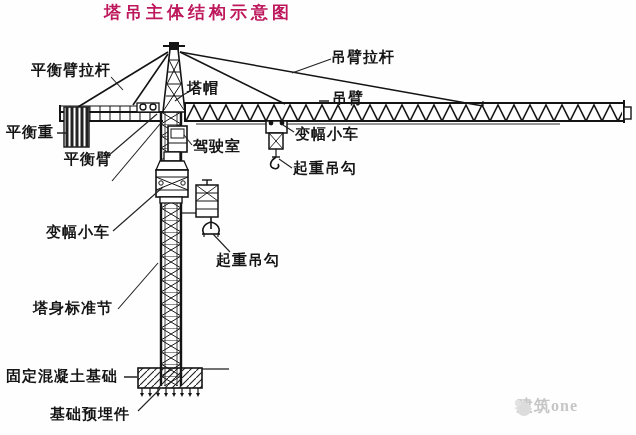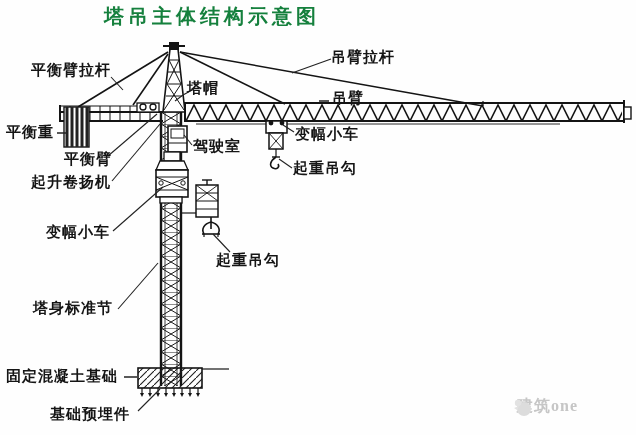--- a/index.html
+++ b/index.html
@@ -14,24 +14,25 @@
   .lbl{
     position:absolute;
     white-space:nowrap;
     color:#151515;
     font-weight:700;
     font-size:15px;
     letter-spacing:1px;
     line-height:1.1;
   }
   .title{
-    font-size:20px;
+    font-size:17px;
     letter-spacing:4px;
     font-weight:700;
-    color:#15803d;
+    color:#be185d;
+    font-family:Liberation Mono, monospace;
   }
   .watermark{
     position:absolute;
     left:512px;top:396px;
     display:flex;align-items:center;gap:5px;
     color:#c6c6c6;
     font-size:16px;
     font-weight:700;
     letter-spacing:1px;
   }
@@ -229,21 +230,20 @@
   <div class="lbl title" style="left:104px;top:5px">塔吊主体结构示意图</div>
 
   <div class="lbl" style="left:31px;top:62px">平衡臂拉杆</div>
   <div class="lbl" style="left:331px;top:49px">吊臂拉杆</div>
   <div class="lbl" style="left:187px;top:80px">塔帽</div>
   <div class="lbl" style="left:332px;top:90px">吊臂</div>
   <div class="lbl" style="left:6px;top:124px">平衡重</div>
   <div class="lbl" style="left:295px;top:126px">变幅小车</div>
   <div class="lbl" style="left:64px;top:151px">平衡臂</div>
   <div class="lbl" style="left:193px;top:138px">驾驶室</div>
-  <div class="lbl" style="left:31px;top:174px">起升卷扬机</div>
   <div class="lbl" style="left:293px;top:160px">起重吊勾</div>
   <div class="lbl" style="left:46px;top:224px">变幅小车</div>
   <div class="lbl" style="left:216px;top:252px">起重吊勾</div>
   <div class="lbl" style="left:33px;top:300px">塔身标准节</div>
   <div class="lbl" style="left:6px;top:368px">固定混凝土基础</div>
   <div class="lbl" style="left:50px;top:406px">基础预埋件</div>
 
   <div class="watermark">
     <span style="display:inline-block;line-height:0">
       <svg width="22" height="22" viewBox="0 0 22 22">

